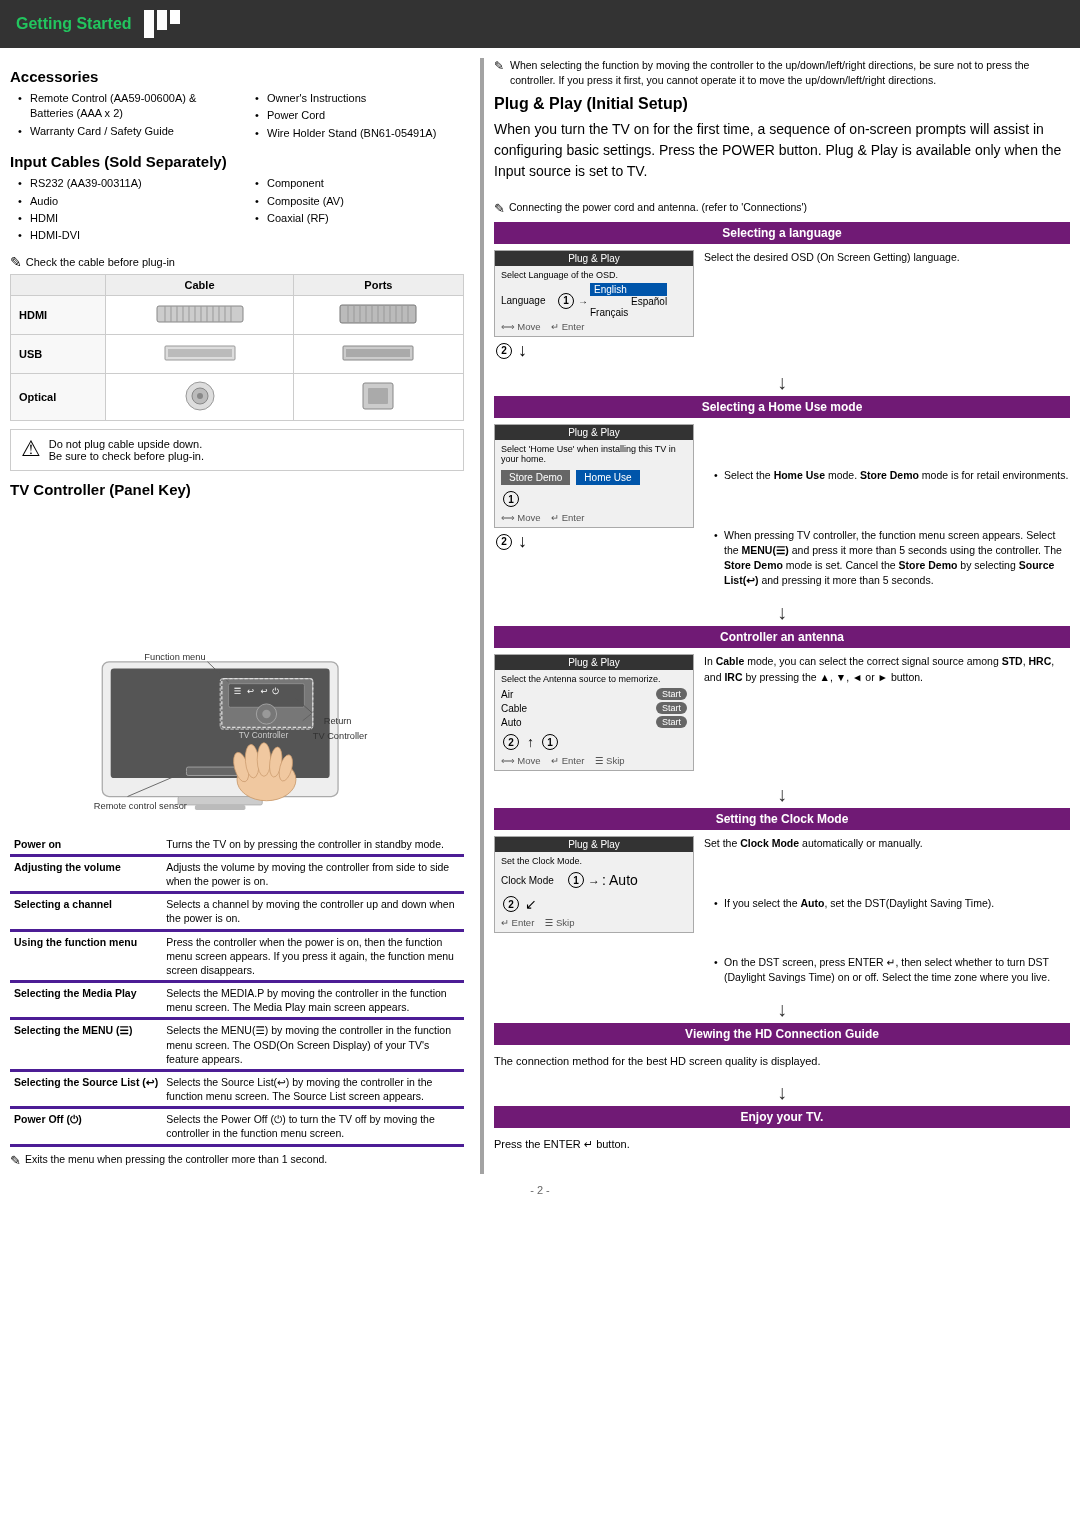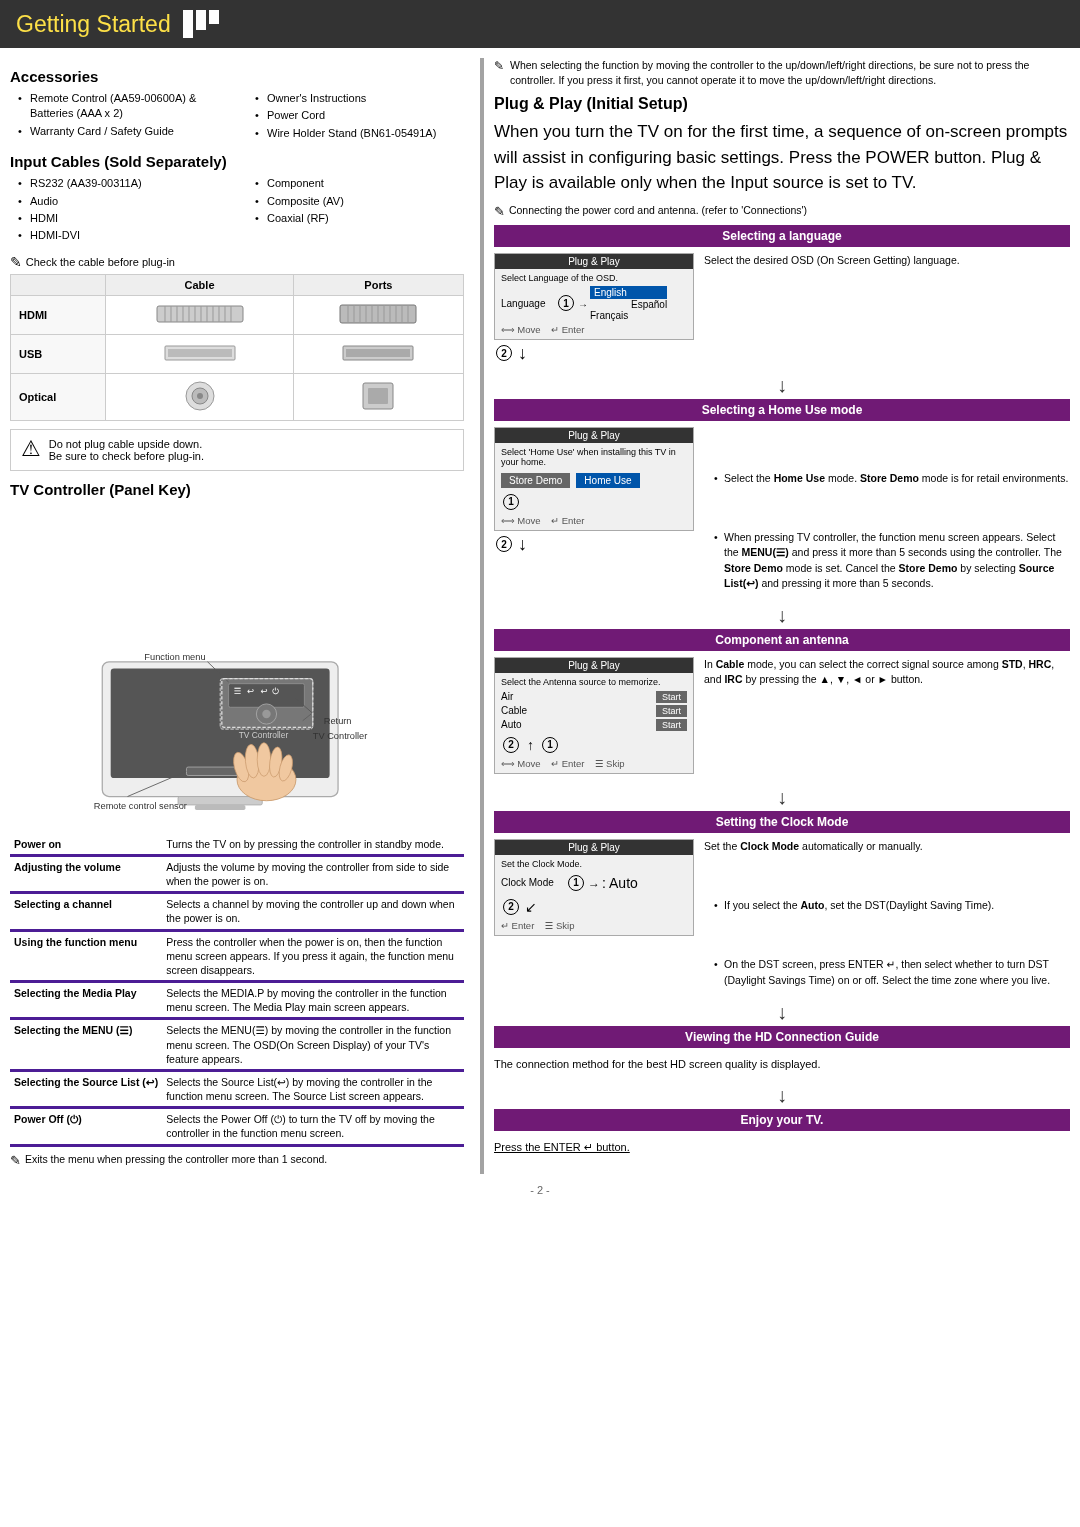--- a/index.html
+++ b/index.html
@@ -20,23 +20,23 @@
     
     .header {
       background: #333;
       color: #fff;
       padding: 10px 16px;
       display: flex;
       align-items: center;
       margin-bottom: 10px;
     }
     .header h1 {
-      font-size: 23px;
-      font-weight: normal;
-      color: #fde047;
+      font-size: 16px;
+      font-weight: bold;
+      color: #22c55e;
     }
     .header-bars {
       display: flex;
       gap: 3px;
       margin-left: 12px;
     }
     .header-bar {
       width: 10px;
       background: #fff;
     }
@@ -187,23 +187,23 @@
     .note-icon { font-size: 13px; flex-shrink: 0; }
 
     
     .plug-play-title {
       font-size: 16px;
       font-weight: bold;
       margin-bottom: 6px;
       margin-top: 4px;
     }
     .plug-play-text {
-      font-size: 17px;
+      font-size: 14px;
       line-height: 1.5;
-      margin-bottom: 8px;
+      margin-bottom: 19px;
     }
 
     
     .sub-section-header {
       background: #701a75;
       color: #fff;
       text-align: center;
       padding: 4px 8px;
       font-size: 12px;
       font-weight: bold;
@@ -293,21 +293,21 @@
       display: flex;
       justify-content: space-between;
       align-items: center;
       margin-bottom: 2px;
     }
     .start-btn {
       background: #666;
       color: #fff;
       font-size: 9px;
       padding: 1px 6px;
-      border-radius: 0;
+      border-radius: 6px;
       text-align: center;
     }
     .sub-section-inner {
       display: flex;
       gap: 10px;
       align-items: flex-start;
     }
     .screen-sim { width: 200px; flex-shrink: 0; }
     .desc-text { flex: 1; font-size: 10.5px; line-height: 1.45; }
 
@@ -645,21 +645,21 @@
               <li>When pressing TV controller, the function menu screen appears. Select the <strong>MENU(☰)</strong> and press it more than 5 seconds using the controller. The <strong>Store Demo</strong> mode is set. Cancel the <strong>Store Demo</strong> by selecting <strong>Source List(↩)</strong> and pressing it more than 5 seconds.</li>
             </ul>
           </div>
         </div>
       </div>
 
       <div class="arrow-down">↓</div>
 
       <div class="sub-section">
         <div class="sub-section-header">
-          <span>Component an antenna</span>
+          <span>Controller an antenna</span>
         </div>
         <div class="sub-section-inner">
           <div class="screen-sim">
             <div class="screen-box">
               <div class="screen-title">Plug &amp; Play</div>
               <div style="font-size:9px; margin-bottom:4px;">Select the Antenna source to memorize.</div>
               <div class="antenna-row">
                 <span>Air</span>
                 <span class="start-btn">Start</span>
               </div>
@@ -727,21 +727,21 @@
         </div>
         <div style="font-size:11px; padding:4px 0;">The connection method for the best HD screen quality is displayed.</div>
       </div>
 
       <div class="arrow-down">↓</div>
 
       <div class="sub-section">
         <div class="sub-section-header">
           <span>Enjoy your TV.</span>
         </div>
-        <div style="font-size:11px; padding:4px 0;text-decoration:underline;">Press the ENTER ↵ button.</div>
+        <div style="font-size:11px; padding:4px 0;">Press the ENTER ↵ button.</div>
       </div>
 
     </div>
 
   </div>
 
   <div class="page-num">- 2 -</div>
 
 </div>
 

